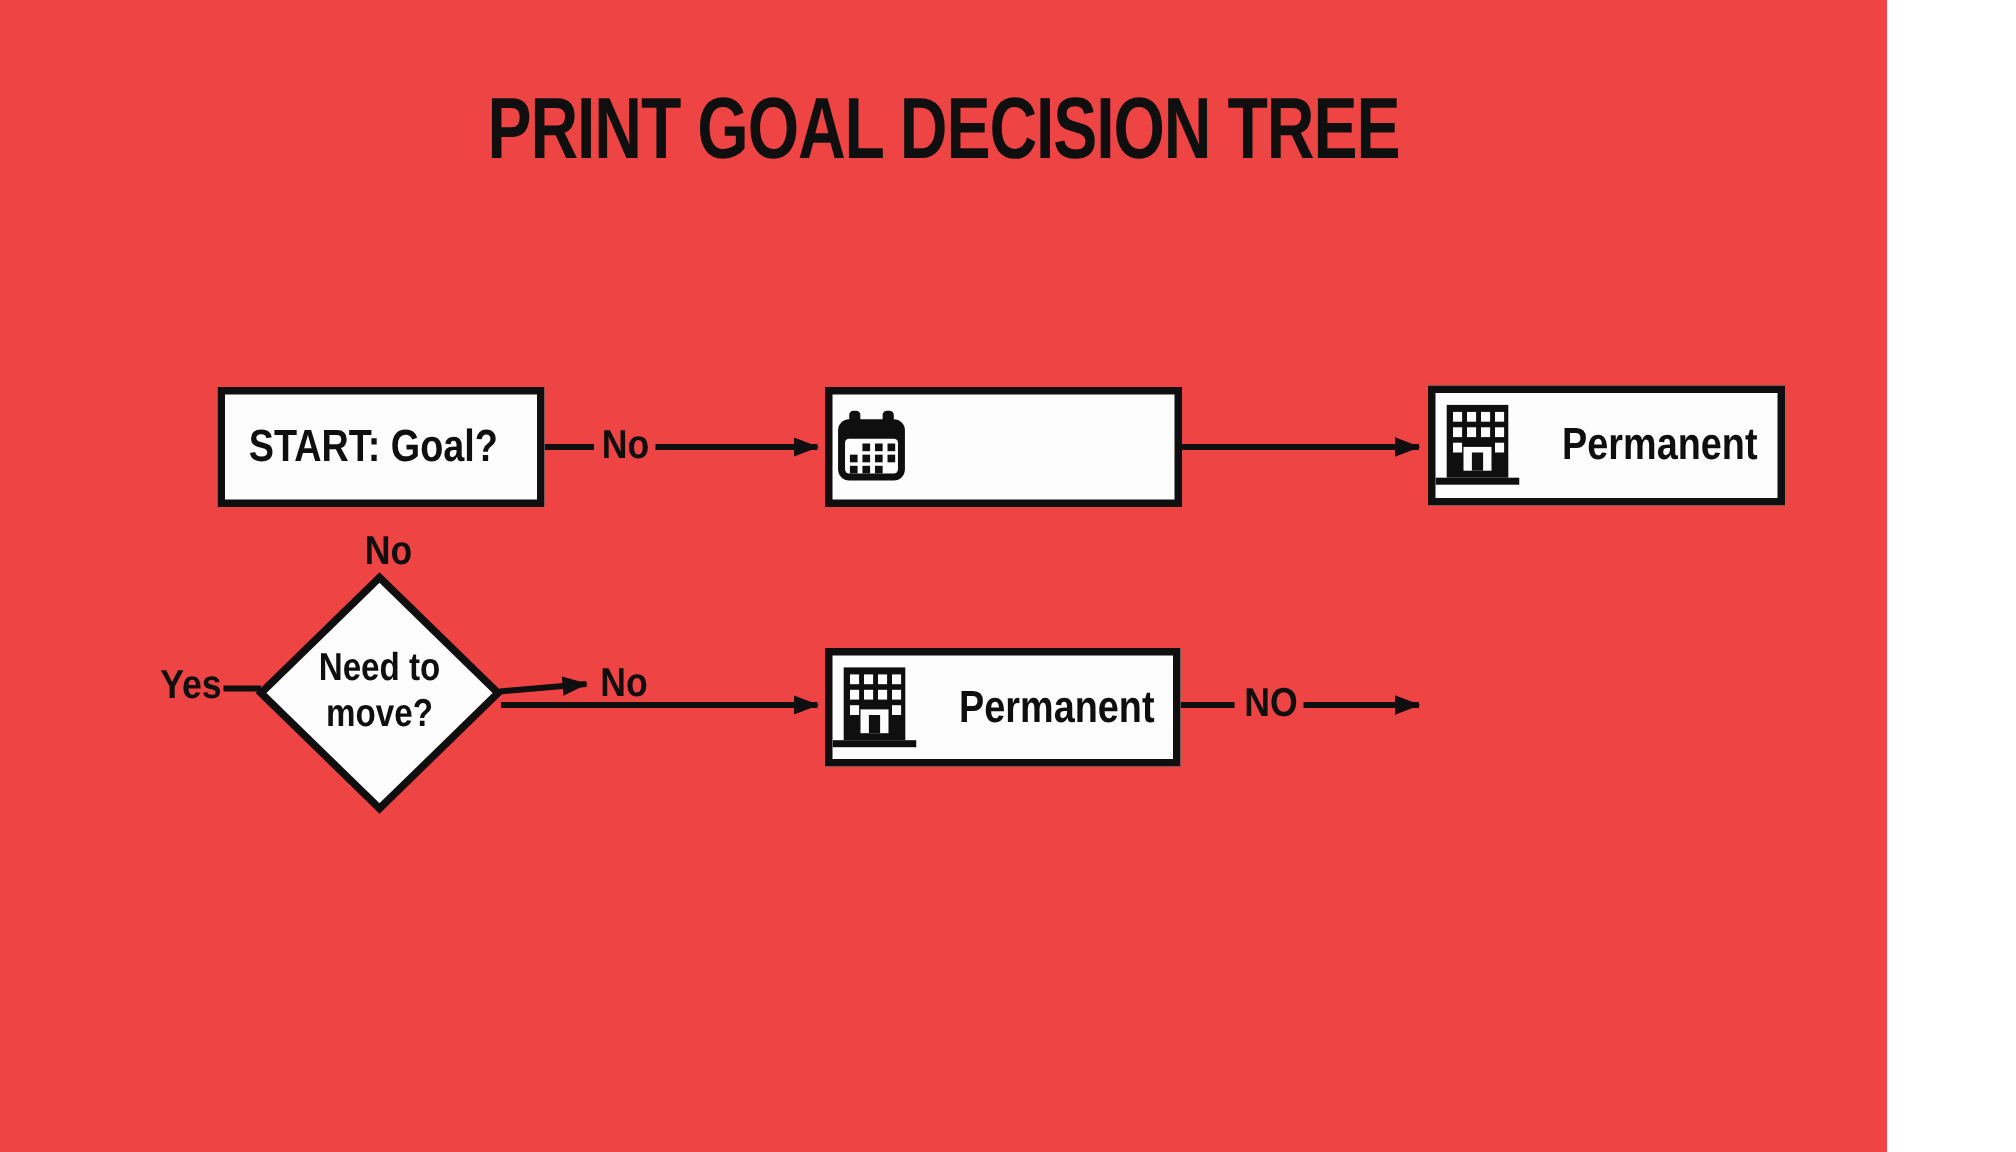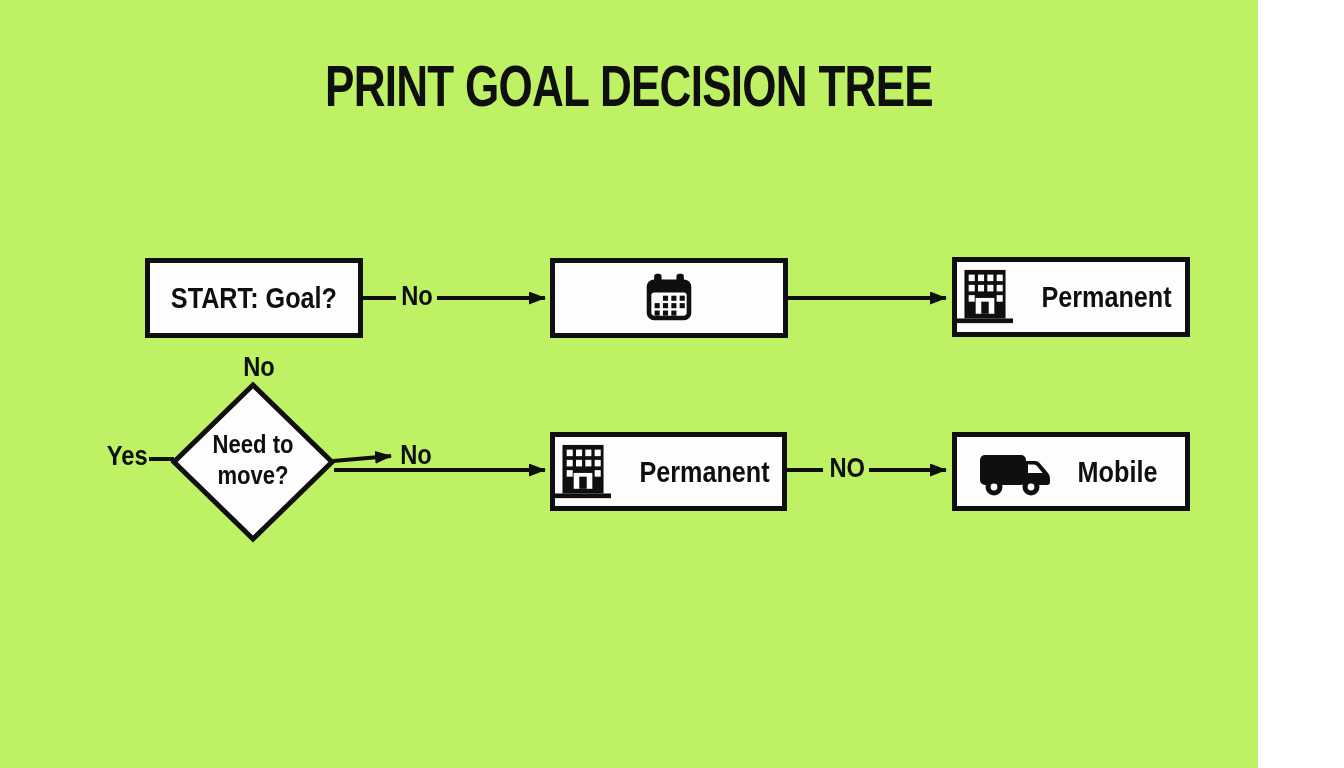--- a/index.html
+++ b/index.html
@@ -4,21 +4,21 @@
 <style>
   html, body {
     margin: 0;
     padding: 0;
     background: #ffffff;
   }
   .canvas {
     position: relative;
     width: 1258px;
     height: 768px;
-    background: #bef264;
+    background: #ef4444;
     font-family: "Liberation Sans", sans-serif;
     color: #0f0f0f;
     overflow: hidden;
   }
   .page-title {
     position: absolute;
     top: 52px;
     left: 0;
     width: 100%;
     text-align: center;
@@ -39,21 +39,21 @@
     width: 1344px;
     height: 768px;
   }
   .node {
     position: absolute;
     box-sizing: border-box;
     border: 5px solid #0f0f0f;
     background: #fdfdfd;
     display: flex;
     align-items: center;
-    justify-content: center;
+    justify-content: flex-start;
     gap: 16px;
   }
   .node-label {
     font-size: 30px;
     font-weight: 700;
     white-space: nowrap;
   }
   .node-label .cond { transform: scaleX(0.84); }
   .edge-label {
     position: absolute;
@@ -190,34 +190,20 @@
         <rect x="42.5" y="27" width="6.5" height="7"></rect>
         <rect x="20" y="30" width="20" height="17"></rect>
       </g>
       <rect x="26" y="34" width="8" height="13" fill="#0f0f0f"></rect>
     </svg>
     <span class="node-label">
       <span class="cond">Permanent</span>
     </span>
   </div>
 
-  <div class="node node-mobile">
-    <svg class="icon" width="76" height="50" viewBox="0 0 76 50">
-      <rect x="2" y="8" width="46" height="30" rx="5" fill="#0f0f0f"></rect>
-      <path d="M46,14 h11 q3,0 5,2.4 l8,9.6 q2,2.4 2,5 v4 q0,3 -3,3 h-23 z" fill="#0f0f0f"></path>
-      <path d="M50,17.5 h6 q1.8,0 3,1.5 l5.6,7 h-14.6 z" fill="#fdfdfd"></path>
-      <circle cx="16" cy="40" r="8.5" fill="#0f0f0f"></circle>
-      <circle cx="16" cy="40" r="3.4" fill="#fdfdfd"></circle>
-      <circle cx="53" cy="40" r="8.5" fill="#0f0f0f"></circle>
-      <circle cx="53" cy="40" r="3.4" fill="#fdfdfd"></circle>
-    </svg>
-    <span class="node-label">
-      <span class="cond">Mobile</span>
-    </span>
-  </div>
 
   <span class="edge-label lbl-start-no">No</span>
   <span class="edge-label lbl-decision-top">No</span>
   <span class="edge-label lbl-decision-left">Yes</span>
   <span class="edge-label lbl-decision-right">No</span>
   <span class="edge-label lbl-permanent-no">NO</span>
 
 </div>
 
 </body></html>

